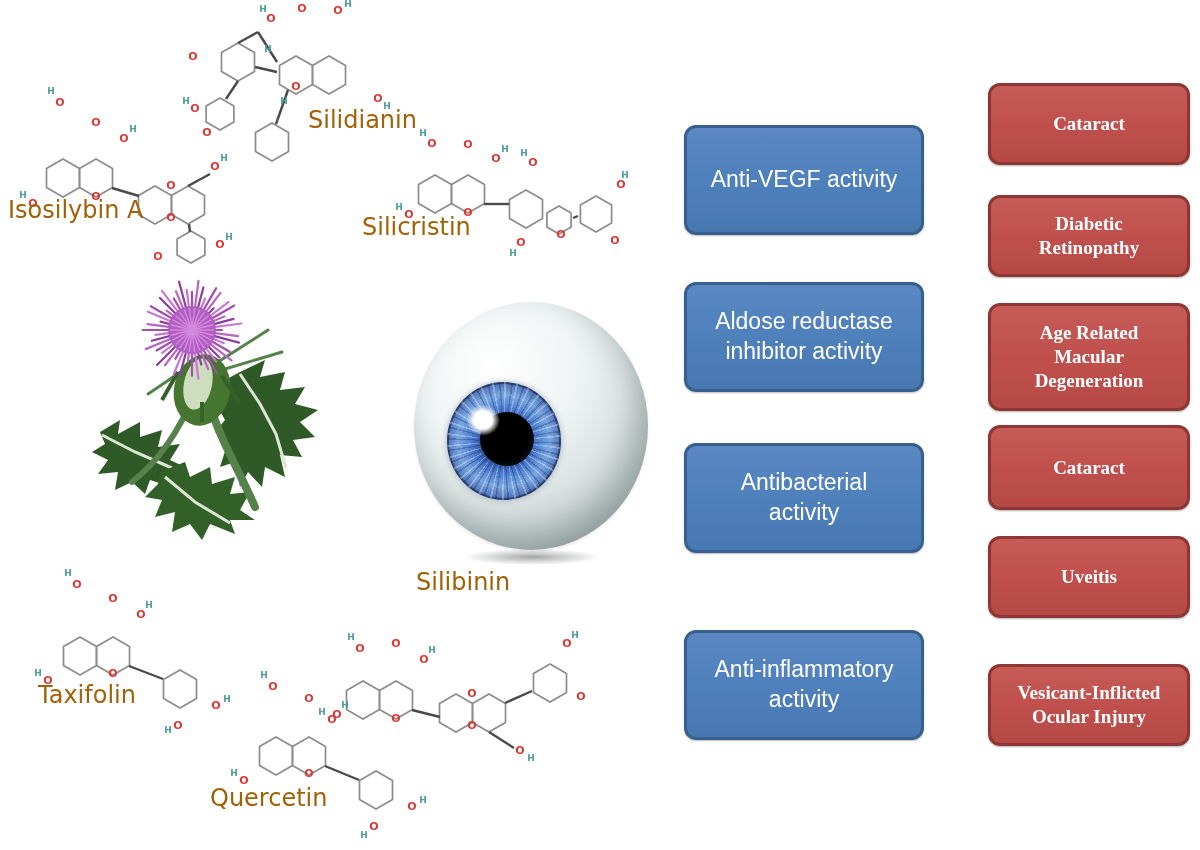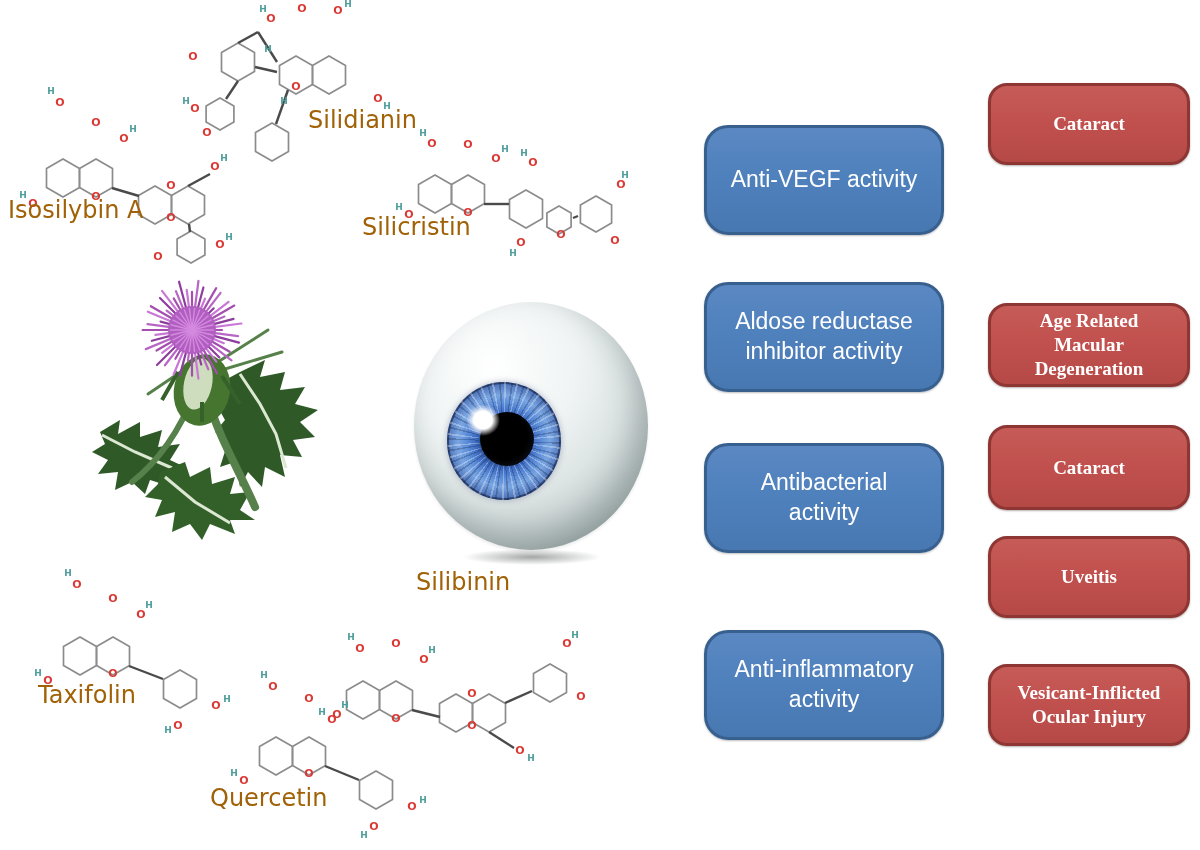--- a/index.html
+++ b/index.html
@@ -8,28 +8,28 @@
   .canvas{position:absolute;left:0;top:0;width:1200px;height:850px;}
 
   
   .struct{position:absolute;overflow:visible;}
   .chem-label{position:absolute;color:#a16207;font-size:24px;
               font-family:"DejaVu Sans","Liberation Sans",sans-serif;white-space:nowrap;}
 
   
   .act-box{position:absolute;left:684px;width:240px;box-sizing:border-box;
            background:linear-gradient(180deg,#5b88c2 0%,#4f81bd 45%,#4878b1 100%);
-           border:3px solid #38608f;border-radius:24px;
+           border:3px solid #38608f;border-radius:12px;
            display:flex;align-items:center;justify-content:center;text-align:center;
            color:#fff;font-size:23px;line-height:1.3;padding:8px 18px;
-           box-shadow:0 1px 2px rgba(0,0,0,.25);margin-left:20px;}
+           box-shadow:0 1px 2px rgba(0,0,0,.25);}
   
   .dis-box{position:absolute;left:988px;width:202px;box-sizing:border-box;
            background:linear-gradient(180deg,#c65b57 0%,#c0504d 50%,#b54946 100%);
-           border:3px solid #8e3634;border-radius:19px;
+           border:3px solid #8e3634;border-radius:12px;
            display:flex;align-items:center;justify-content:center;text-align:center;
            color:#fff;font-family:"Liberation Serif",serif;font-weight:700;
            font-size:19px;line-height:1.25;padding:6px 14px;
            box-shadow:0 1px 2px rgba(0,0,0,.3);}
 
   
   .eye-wrap{position:absolute;left:408px;top:300px;width:246px;height:268px;}
   .sclera{position:absolute;left:6px;top:2px;width:234px;height:248px;border-radius:50%;
           background:radial-gradient(circle at 34% 26%,#ffffff 0%,#f0f4f4 34%,#dde4e4 56%,
                      #c4cdcd 76%,#a4b0b0 90%,#8d9999 100%);
@@ -324,21 +324,24 @@
   <div class="act-box" style="top:443px;height:110px">
     <span>Antibacterial activity</span>
   </div>
   <div class="act-box" style="top:630px;height:110px">
     <span>Anti-inflammatory activity</span>
   </div>
 
   <div class="dis-box" style="top:83px;height:82px">
     <span>Cataract</span>
   </div>
-  <div class="dis-box" style="top:303px;height:84px">
+  <div class="dis-box" style="top:195px;height:82px">
+    <span>Diabetic Retinopathy</span>
+  </div>
+  <div class="dis-box" style="top:303px;height:108px">
     <span>Age Related Macular Degeneration</span>
   </div>
   <div class="dis-box" style="top:425px;height:85px">
     <span>Cataract</span>
   </div>
   <div class="dis-box" style="top:536px;height:82px">
     <span>Uveitis</span>
   </div>
   <div class="dis-box" style="top:664px;height:82px">
     <span>Vesicant-Inflicted Ocular Injury</span>

